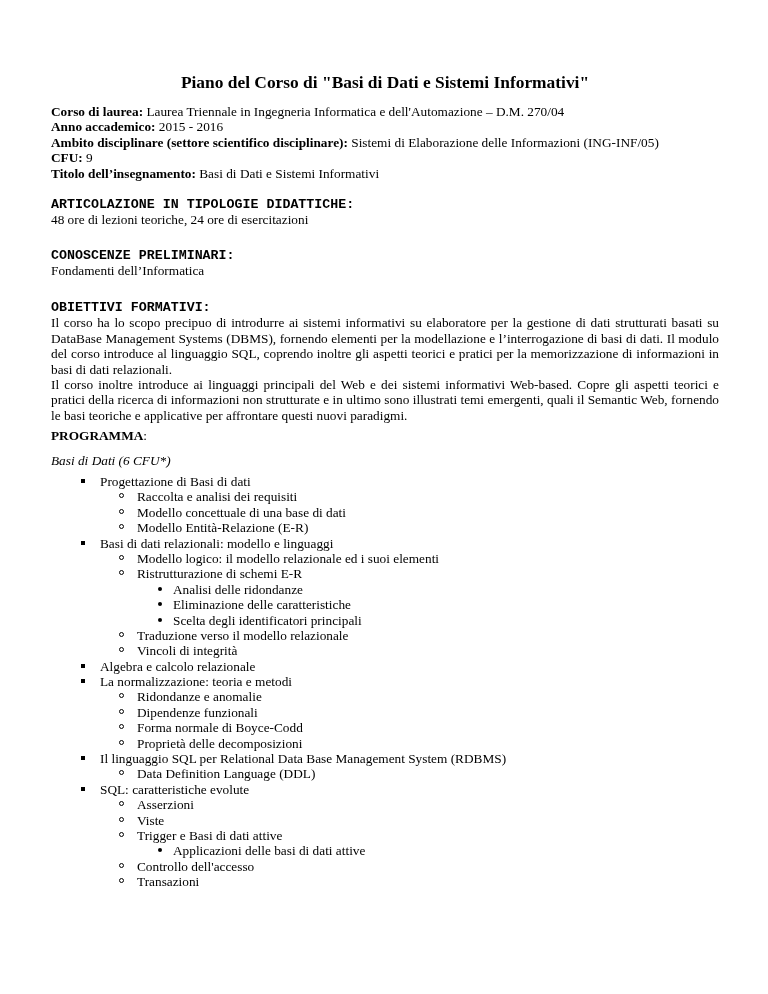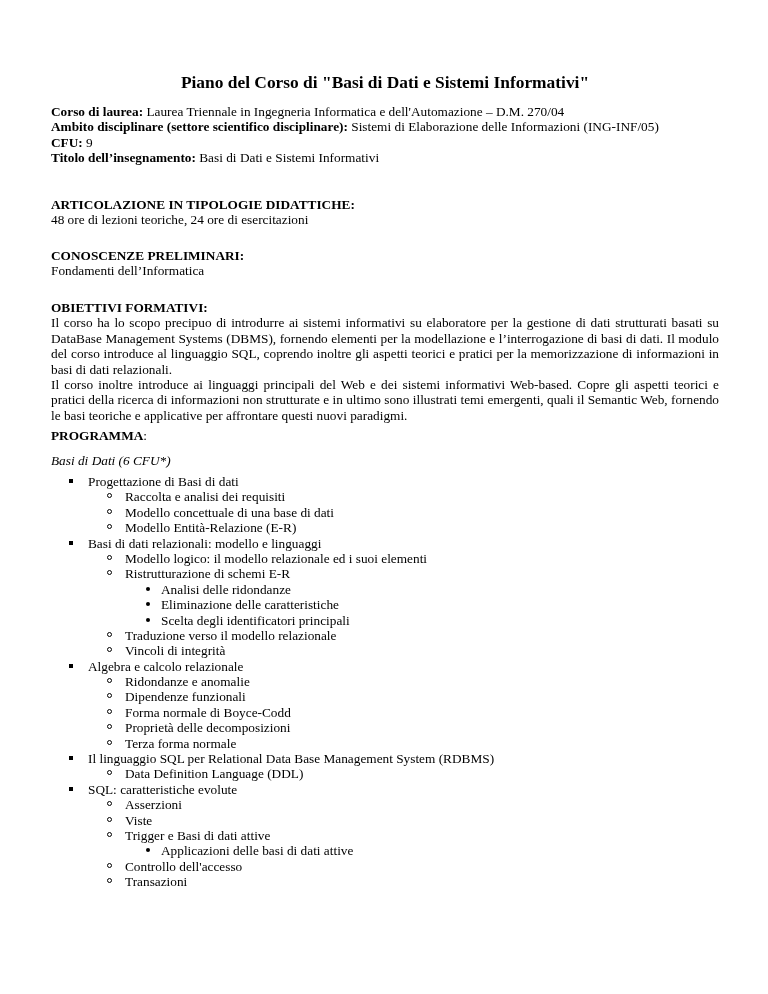--- a/index.html
+++ b/index.html
@@ -11,46 +11,47 @@
   .page { position: absolute; left: 51px; top: 0; width: 668px; }
   .title {
     position: absolute; left: 0; top: 72px; width: 668px; text-align: center;
     font-weight: bold; font-size: 17.4px; line-height: 20px;
   }
   .meta { position: absolute; left: 0; top: 104px; width: 668px; }
   .meta p { margin: 0; }
   .justify { text-align: justify; }
   .b { font-weight: bold; }
   .section { position: absolute; left: 0; width: 668px; }
-  .section h2 { margin: 0; font-size: 13.3px; font-weight: bold; line-height: 15.4px; }
+  .section h2 { margin: 0; font-size: 13.3px; font-weight: bold; line-height: 15.4px; font-family: Liberation Mono, monospace; }
   .section p { margin: 0; font-family: Liberation Serif, serif; }
   .prog-title { position: absolute; left: 0; top: 428px; }
   .prog-title .b { font-weight: bold; }
   .prog-sub { position: absolute; left: 0; top: 453px; font-style: italic; }
-  .list { position: absolute; left: 0; top: 474px; width: 668px; margin: 0; padding: 0; list-style: none; }
+  .list { position: absolute; left: 12px; top: 474px; width: 668px; margin: 0; padding: 0; list-style: none; }
   .list li { position: relative; height: 15.4px; white-space: nowrap; }
   .lvl1 { padding-left: 37px; }
   .lvl2 { padding-left: 74px; }
   .lvl3 { padding-left: 110px; }
   .mk { position: absolute; top: 0; }
   .lvl1 .mk { left: 18px; }
   .lvl1 .mk::before { content: ""; display: inline-block; width: 4px; height: 4px; background: #000; position: relative; top: -3px; }
   .lvl2 .mk { left: 56px; font-size: 11px; }
   .lvl2 .mk::before { content: ""; display: inline-block; width: 5px; height: 5px; border: 1px solid #000; border-radius: 50%; position: relative; top: -2px; box-sizing: border-box; }
   .lvl3 .mk { left: 95px; }
   .lvl3 .mk::before { content: ""; display: inline-block; width: 4px; height: 4px; background: #000; border-radius: 50%; position: relative; top: -3px; }
 </style>
 </head>
 <body>
 
 <div class="page">
   <div class="title">Piano del Corso di "Basi di Dati e Sistemi Informativi"</div>
 
   <div class="meta">
     <p><span class="b">Corso di laurea:</span><span> Laurea Triennale in Ingegneria Informatica e dell'Automazione – D.M. 270/04</span></p>
+    <p><span class="b">Anno accademico:</span><span> 2015 - 2016</span></p>
     <p class="justify"><span class="b">Ambito disciplinare (settore scientifico disciplinare):</span><span> Sistemi di Elaborazione delle Informazioni (ING-INF/05)</span></p>
     <p><span class="b">CFU:</span><span> 9</span></p>
     <p><span class="b">Titolo dell’insegnamento:</span><span> Basi di Dati e Sistemi Informativi</span></p>
   </div>
 
   <div class="section" style="top:197px">
     <h2>ARTICOLAZIONE IN TIPOLOGIE DIDATTICHE:</h2>
     <p>48 ore di lezioni teoriche, 24 ore di esercitazioni</p>
   </div>
 
@@ -75,25 +76,25 @@
       <li class="lvl2"><span class="mk"></span><span>Modello Entità-Relazione (E-R)</span></li>
       <li class="lvl1"><span class="mk"></span><span>Basi di dati relazionali: modello e linguaggi</span></li>
       <li class="lvl2"><span class="mk"></span><span> Modello logico: il modello relazionale ed i suoi elementi</span></li>
       <li class="lvl2"><span class="mk"></span><span>Ristrutturazione di schemi E-R</span></li>
       <li class="lvl3"><span class="mk"></span><span>Analisi delle ridondanze</span></li>
       <li class="lvl3"><span class="mk"></span><span>Eliminazione delle caratteristiche</span></li>
       <li class="lvl3"><span class="mk"></span><span>Scelta degli identificatori principali</span></li>
       <li class="lvl2"><span class="mk"></span><span>Traduzione verso il modello relazionale</span></li>
       <li class="lvl2"><span class="mk"></span><span>Vincoli di integrità</span></li>
       <li class="lvl1"><span class="mk"></span><span>Algebra e calcolo relazionale</span></li>
+      <li class="lvl1"><span class="mk"></span><span>La normalizzazione: teoria e metodi</span></li>
       <li class="lvl2"><span class="mk"></span><span>Ridondanze e anomalie</span></li>
       <li class="lvl2"><span class="mk"></span><span>Dipendenze funzionali</span></li>
       <li class="lvl2"><span class="mk"></span><span>Forma normale di Boyce-Codd</span></li>
       <li class="lvl2"><span class="mk"></span><span>Proprietà delle decomposizioni</span></li>
-      <li class="lvl2"><span class="mk"></span><span>Terza forma normale</span></li>
       <li class="lvl1"><span class="mk"></span><span>Il linguaggio SQL per Relational Data Base Management System (RDBMS)</span></li>
       <li class="lvl2"><span class="mk"></span><span>Data Definition Language (DDL)</span></li>
       <li class="lvl1"><span class="mk"></span><span>SQL: caratteristiche evolute</span></li>
       <li class="lvl2"><span class="mk"></span><span>Asserzioni</span></li>
       <li class="lvl2"><span class="mk"></span><span>Viste</span></li>
       <li class="lvl2"><span class="mk"></span><span>Trigger e Basi di dati attive</span></li>
       <li class="lvl3"><span class="mk"></span><span>Applicazioni delle basi di dati attive</span></li>
       <li class="lvl2"><span class="mk"></span><span>Controllo dell'accesso</span></li>
       <li class="lvl2"><span class="mk"></span><span>Transazioni</span></li>
     </ul>

